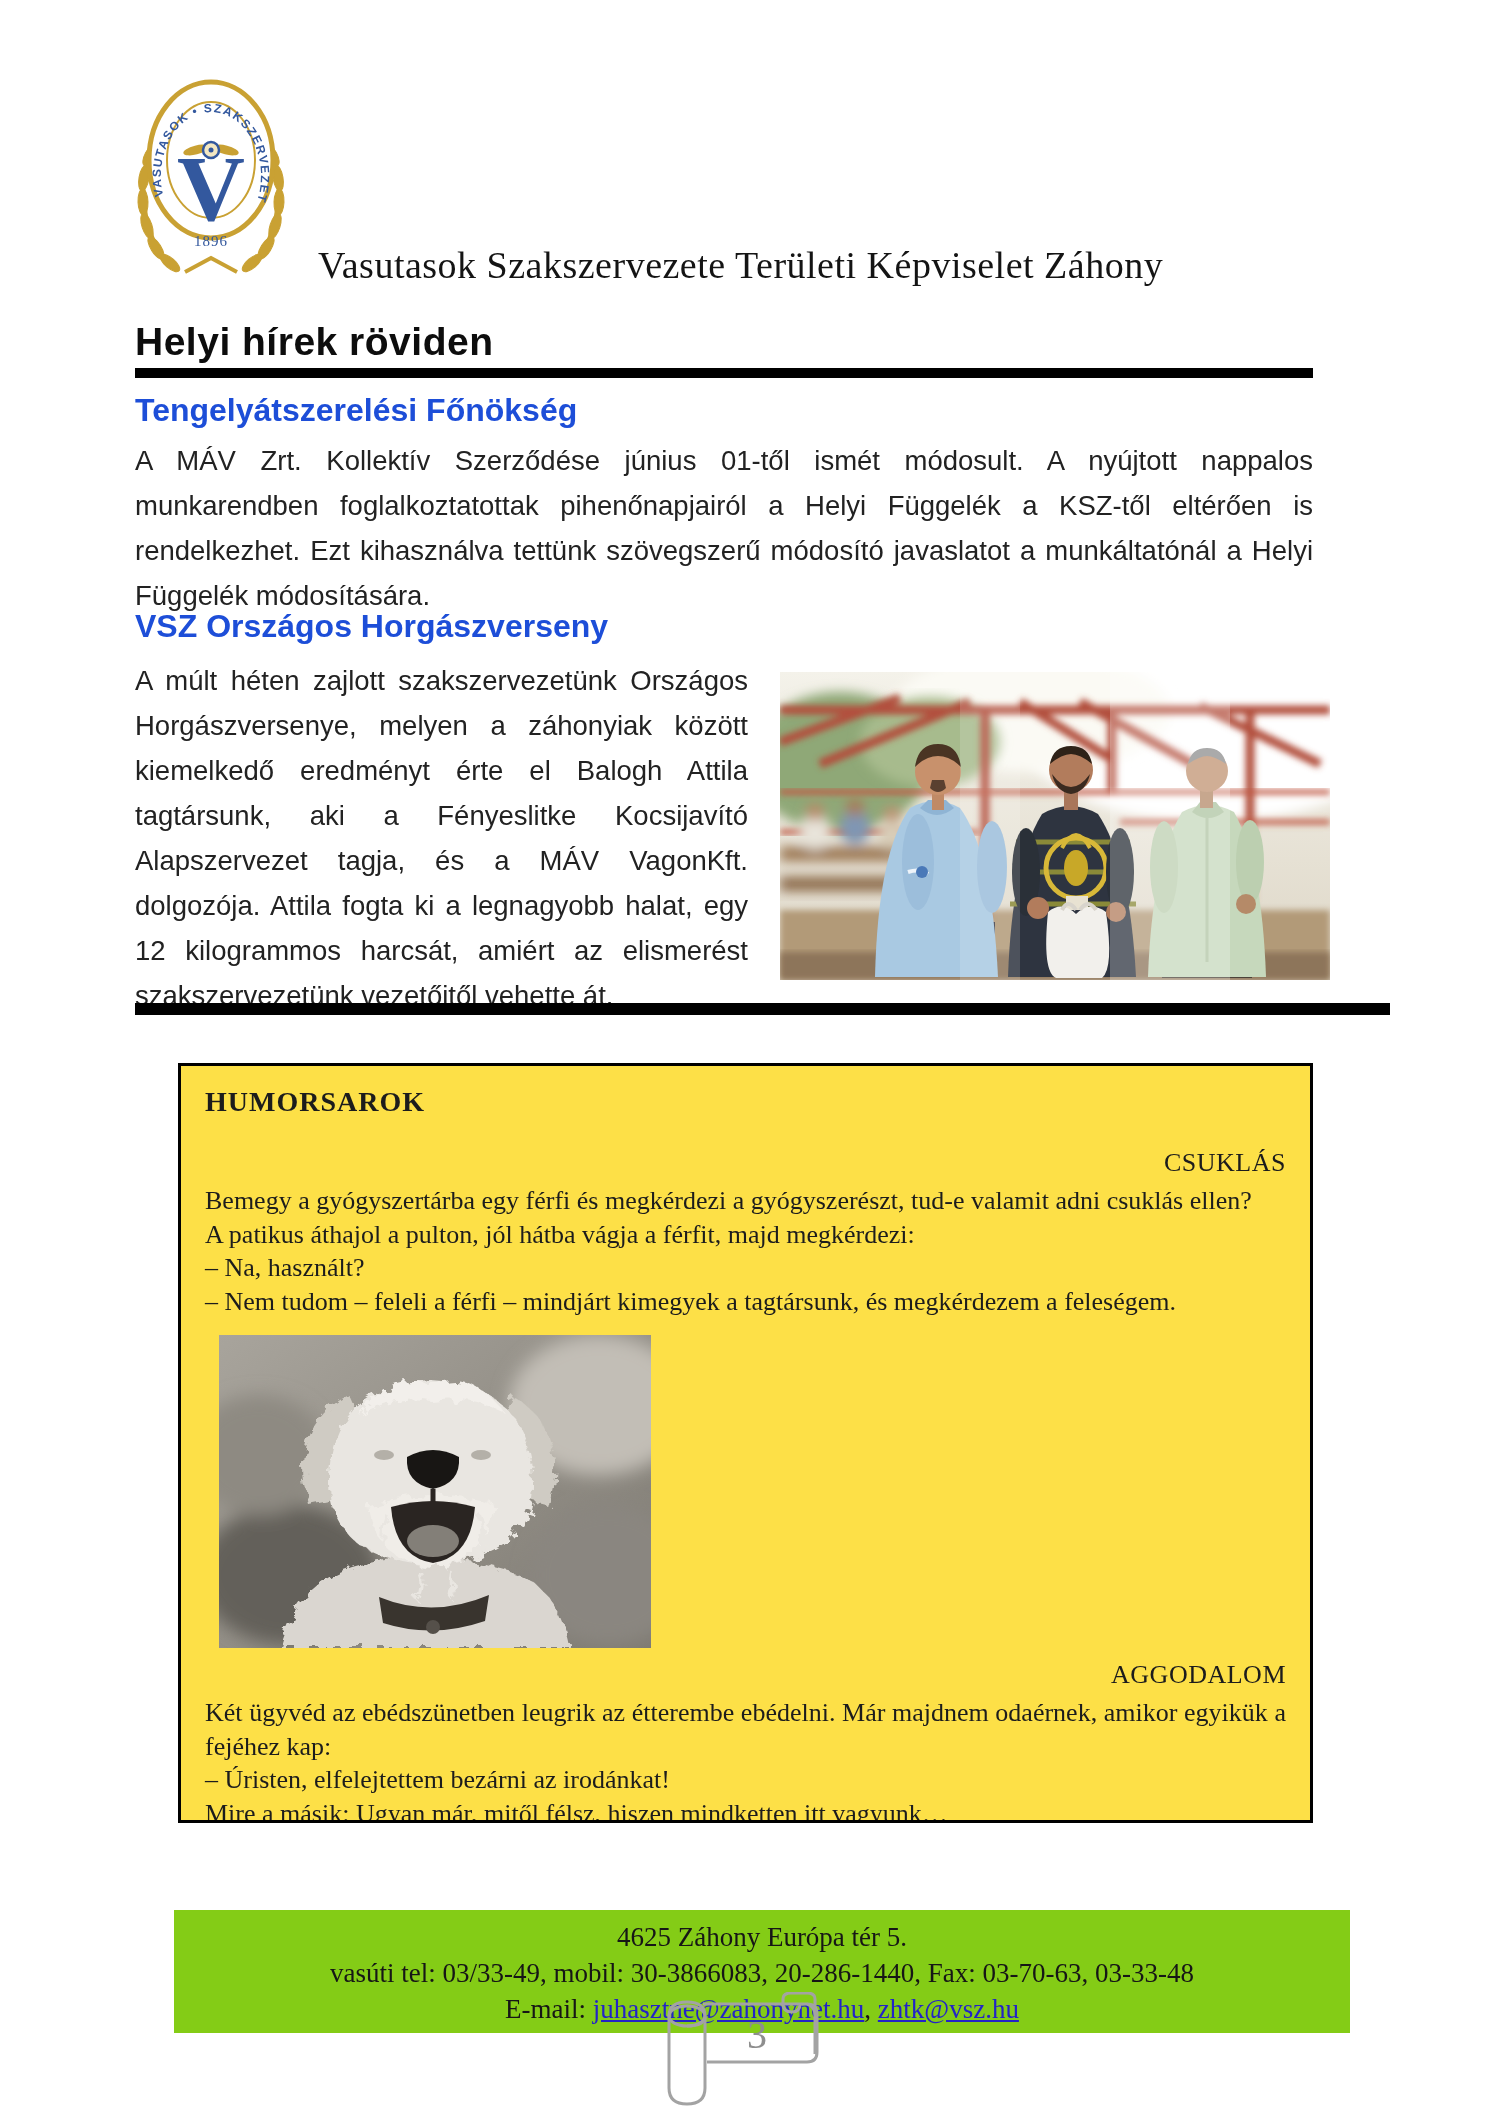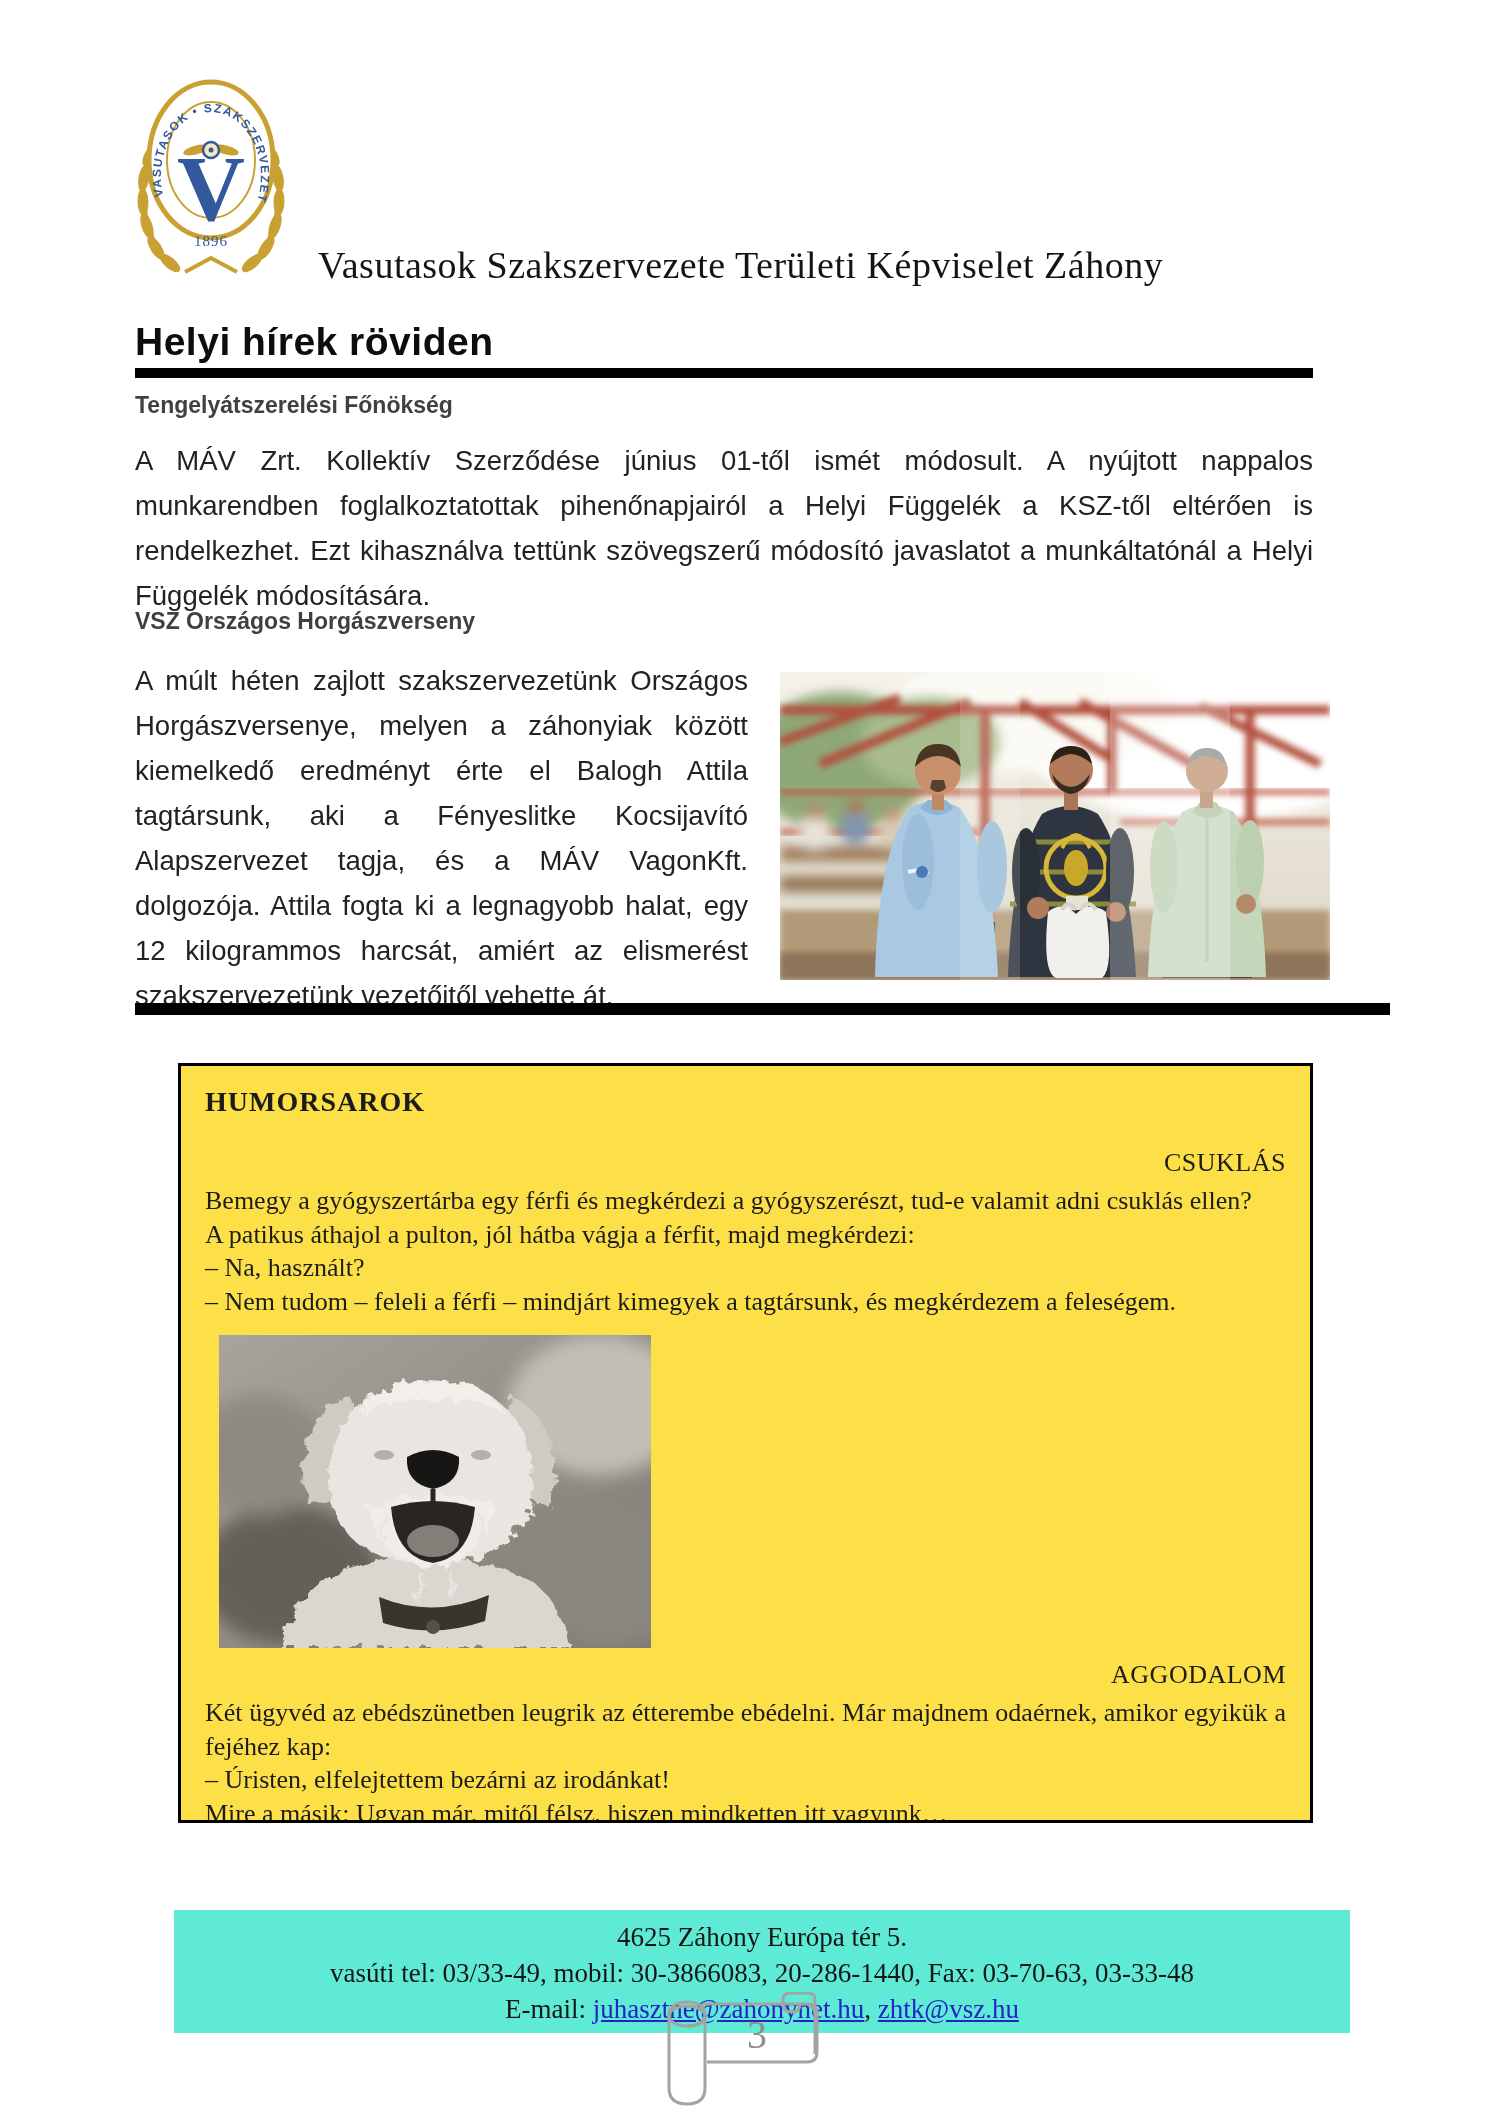--- a/index.html
+++ b/index.html
@@ -7,39 +7,39 @@
         font-family:"Liberation Sans",sans-serif;color:#1a1a1a;overflow:hidden;}
   .abs{position:absolute;}
 
   
   .header-title{font-family:"Liberation Serif",serif;font-size:38px;color:#141414;
                 white-space:nowrap;letter-spacing:.5px;}
 
   
   .news-title{font-weight:bold;font-size:39px;color:#0d0d0d;letter-spacing:.5px;}
   .rule{background:#000;}
-  .art-title{font-weight:bold;font-size:23px;color:#404040;}
+  .art-title{font-weight:bold;font-size:32px;color:#1d4ed8;}
 
   
   .body-text{font-size:27.5px;line-height:45px;text-align:justify;color:#222;}
 
   
   .humor-box{position:absolute;left:178px;top:1063px;width:1135px;height:760px;
              border:3px solid #000;box-sizing:border-box;background:#fde047;
              font-family:"Liberation Serif",serif;color:#1c1c1c;
              padding:16px 24px 0 24px;overflow:hidden;}
   .humor-title{font-size:28px;font-weight:bold;letter-spacing:1px;margin:4px 0 0 0;}
   .joke-title{font-size:26px;margin:30px 0 0 0;letter-spacing:.5px;text-align:right;}
   .joke-p{font-size:26px;line-height:33.5px;margin:6px 0 0 0;text-align:justify;}
   .joke-p.tight{margin:0;}
   .signature{font-size:27px;text-align:left;margin-top:16px;padding-right:2px;}
 
   
   .footer{position:absolute;left:174px;top:1910px;width:1176px;height:123px;
-          background:#5eead4;text-align:center;font-family:"Liberation Serif",serif;
+          background:#84cc16;text-align:center;font-family:"Liberation Serif",serif;
           font-size:27px;color:#161616;line-height:36px;padding-top:9px;box-sizing:border-box;}
   .footer a{color:#2323c8;text-decoration:underline;}
   .photo-frame{display:block;}
 </style>
 </head>
 <body>
 
 <div class="page">
 
   <div class="abs" style="left:130px;top:60px;width:162px;height:218px;">

